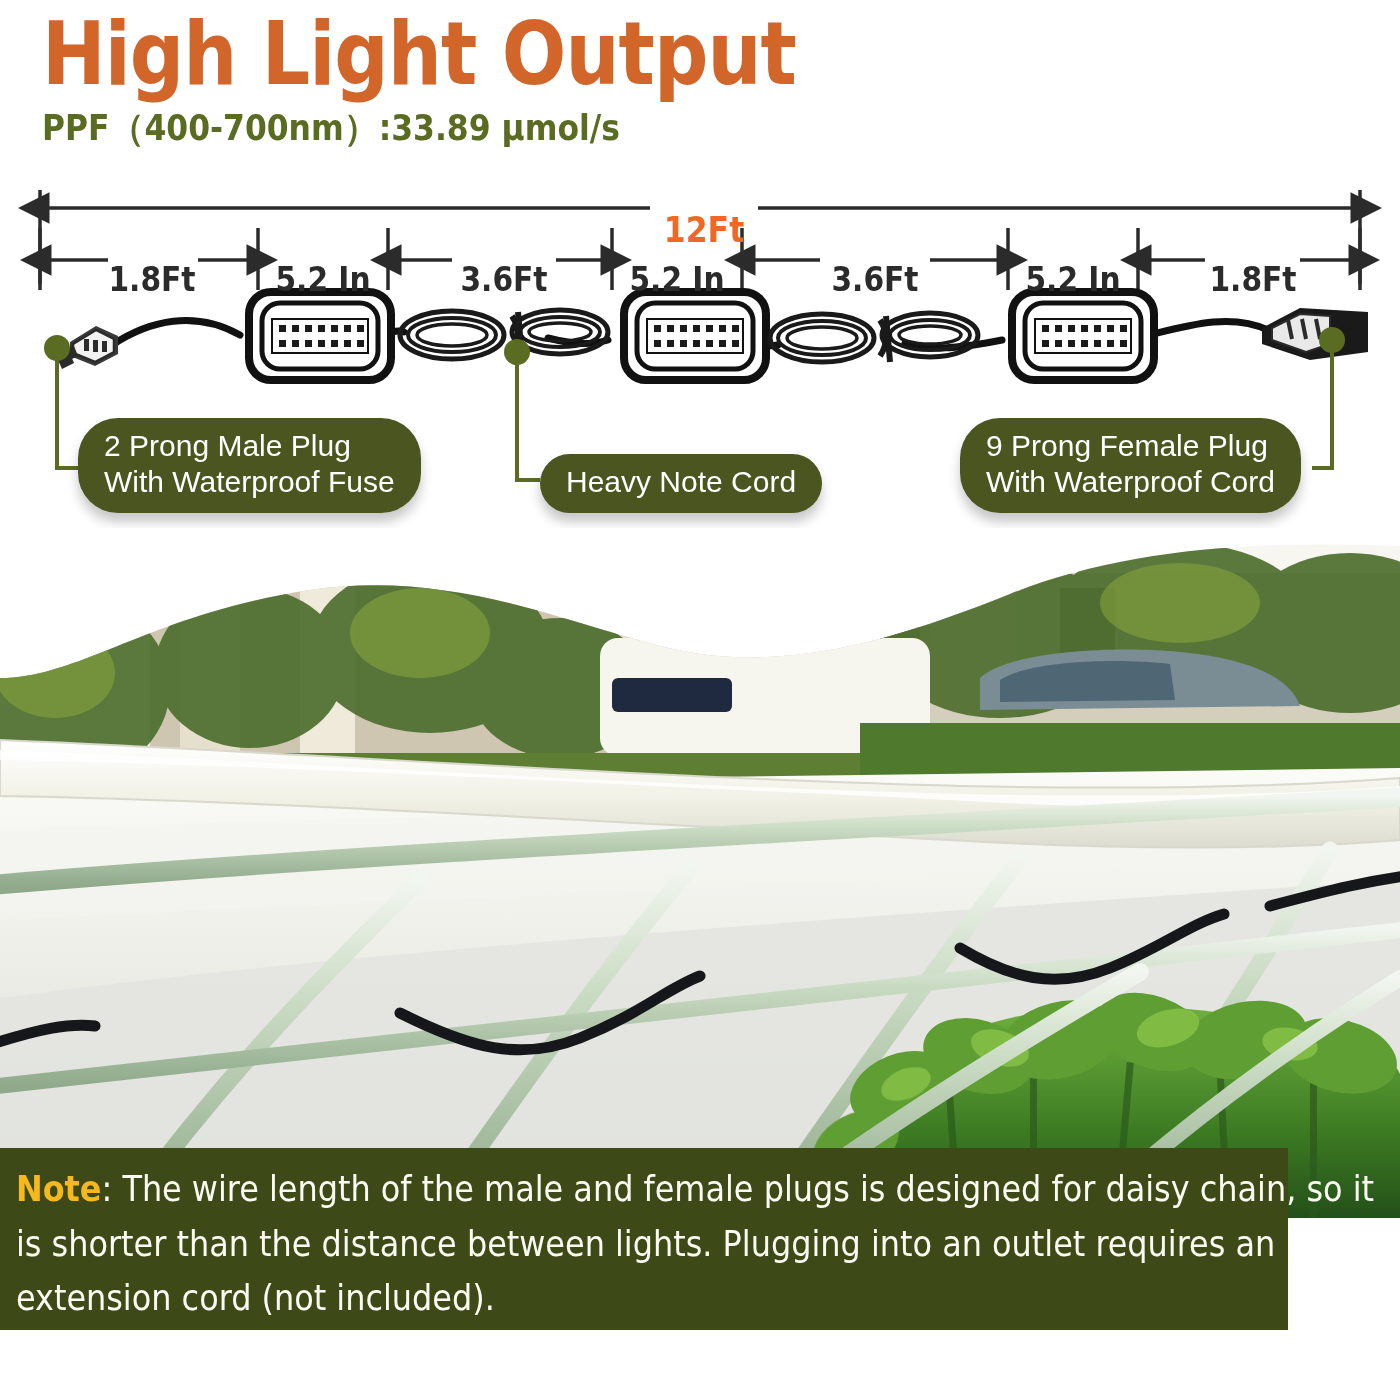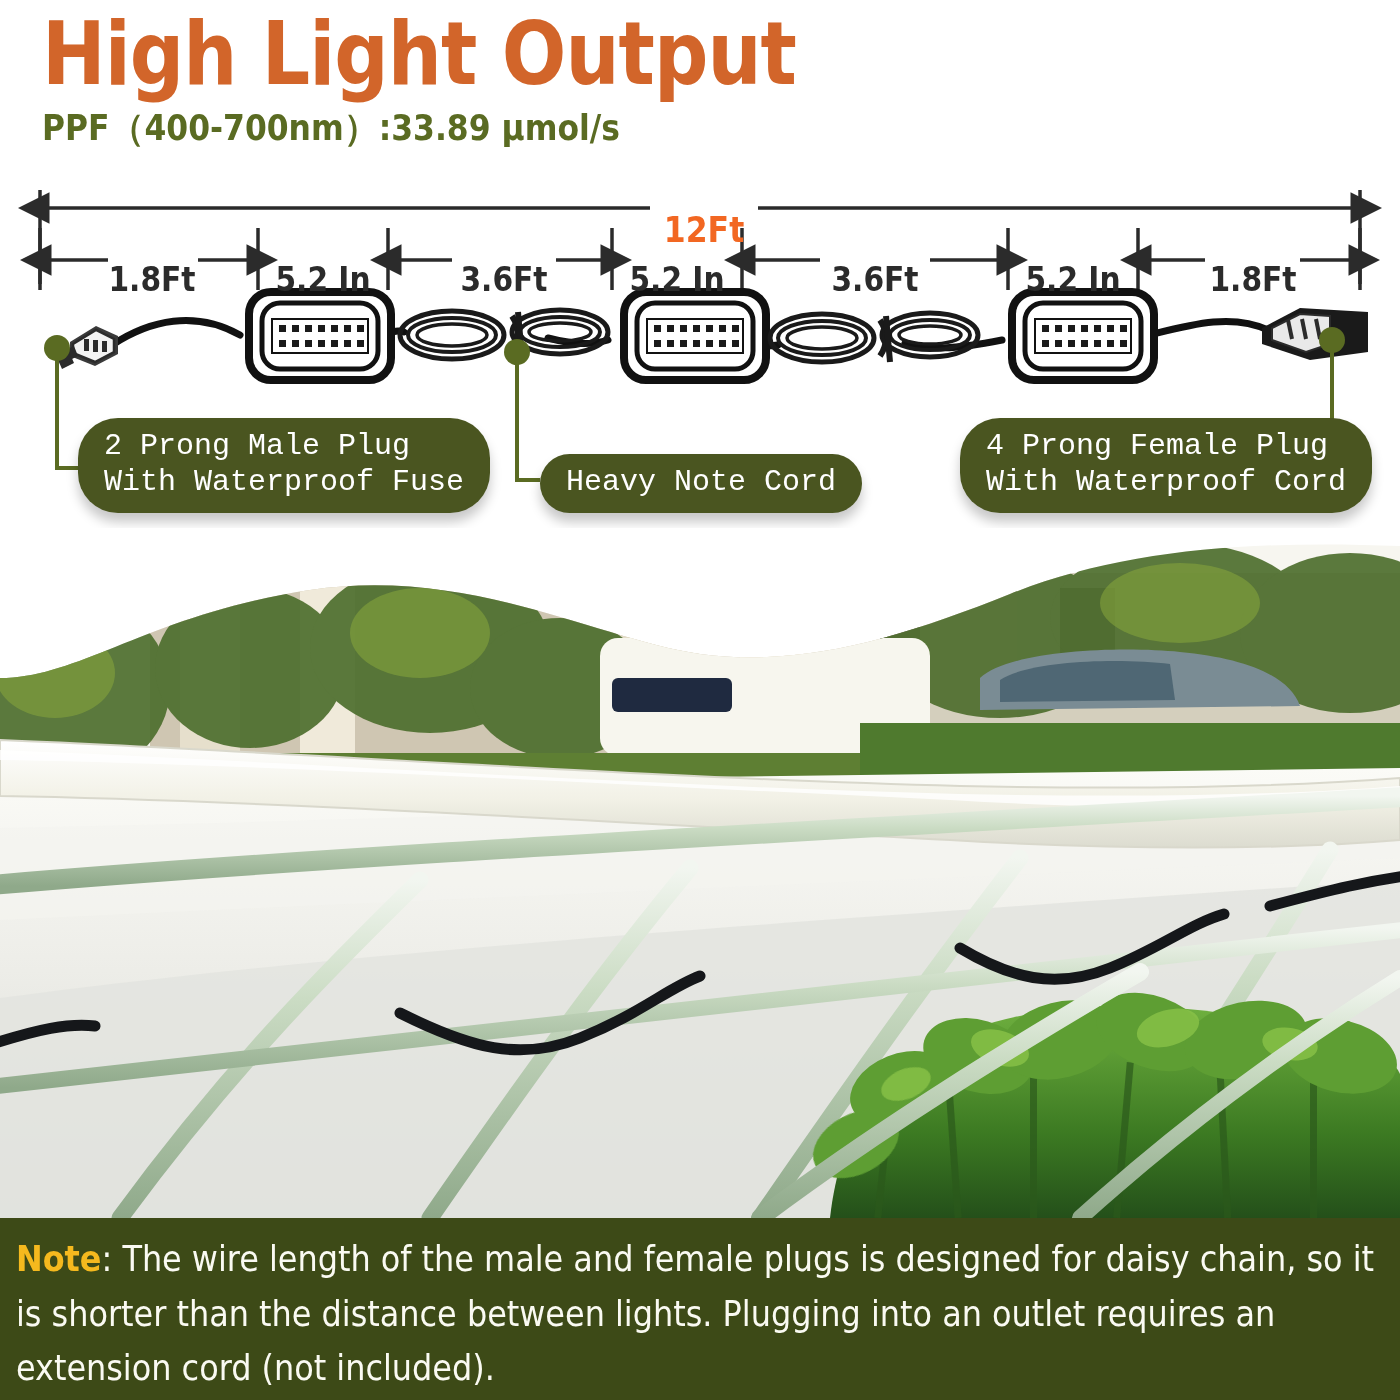--- a/index.html
+++ b/index.html
@@ -51,36 +51,36 @@
     white-space:nowrap;transform:translateX(-50%);
   }
 
   
   .pill{
     position:absolute;
     background:#4A5520;
     color:#ffffff;
     border-radius:40px;
     padding:10px 26px 13px 26px;
-    font-family:Liberation Mono, monospace;
+    font-family:Liberation Sans, sans-serif;
     font-size:30px;line-height:1.20;
     box-shadow:0 9px 12px rgba(0,0,0,0.22);
     white-space:pre;
   }
 
   
   .photo{
     position:absolute;left:0;top:528px;width:1400px;height:690px;
     overflow:hidden;background:#ffffff;
   }
   .photo-inner{position:absolute;left:0;top:0;width:1400px;height:690px;}
 
   
   .note{
-    position:absolute;left:0;top:1218px;width:1400px;height:182px;
+    position:absolute;left:0;top:1148px;width:1288px;height:182px;
     background:#3D4A17;
   }
   .note-txt{
     position:absolute;left:16px;top:14px;width:1392px;
     font-family:"DejaVu Sans Condensed","Liberation Sans",sans-serif;
     font-size:36px;line-height:1.52;color:#FAFAF2;
     white-space:pre-line;
     transform:scaleX(0.985);transform-origin:left top;
   }
   .note-kw{color:#F5B91E;font-weight:bold;}
@@ -278,21 +278,21 @@
     <div class="dimlabel" style="left:504px;top:56px;">3.6Ft</div>
     <div class="dimlabel" style="left:677px;top:56px;">5.2 In</div>
     <div class="dimlabel" style="left:875px;top:56px;">3.6Ft</div>
     <div class="dimlabel" style="left:1073px;top:56px;">5.2 In</div>
     <div class="dimlabel" style="left:1253px;top:56px;">1.8Ft</div>
 
     <div class="pill" style="left: 78px; top: 238px; background: rgb(74, 85, 32); color: rgb(255, 255, 255);"><span>2 Prong Male Plug</span><br><span>With Waterproof Fuse</span></div>
 
     <div class="pill" style="left: 540px; top: 274px; background: rgb(74, 85, 32); color: rgb(255, 255, 255);"><span>Heavy Note Cord</span></div>
 
-    <div class="pill" style="left: 960px; top: 238px; background: rgb(74, 85, 32); color: rgb(255, 255, 255);"><span>4 Prong Female Plug</span><br><span>With Waterproof Cord</span></div>
+    <div class="pill" style="left: 960px; top: 238px; background: rgb(74, 85, 32); color: rgb(255, 255, 255);"><span>9 Prong Female Plug</span><br><span>With Waterproof Cord</span></div>
   </div>
 
   <div class="photo">
     <div class="photo-inner">
       <svg width="1400" height="690" viewBox="0 0 1400 690">
         <defs>
 
           <clipPath id="waveclip">
             <path d="M0,150
                      C80,150 150,86 310,62

